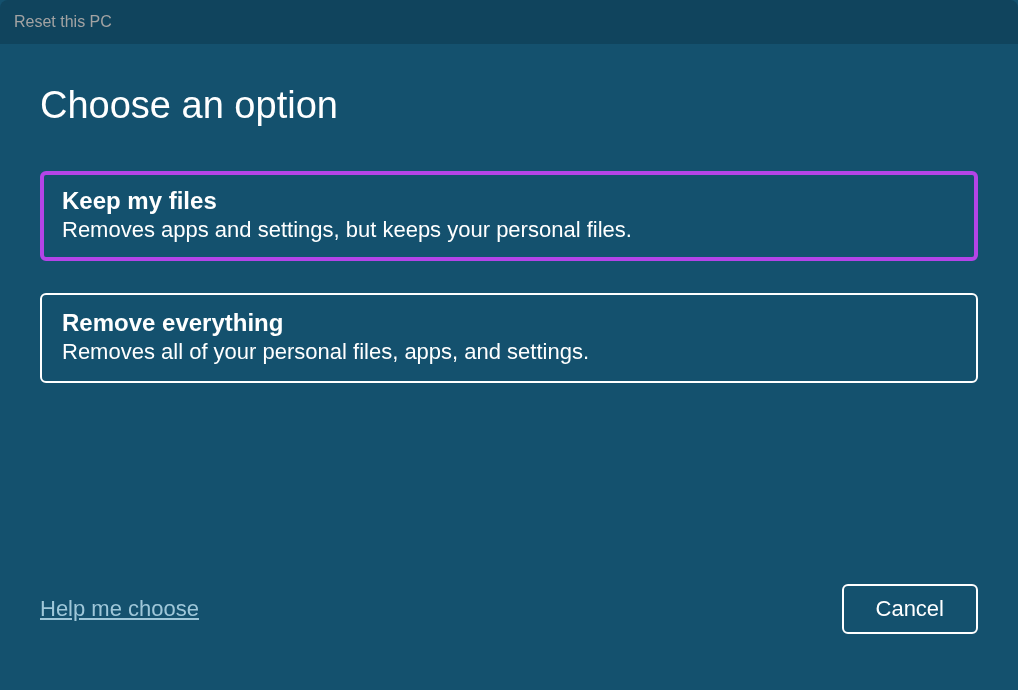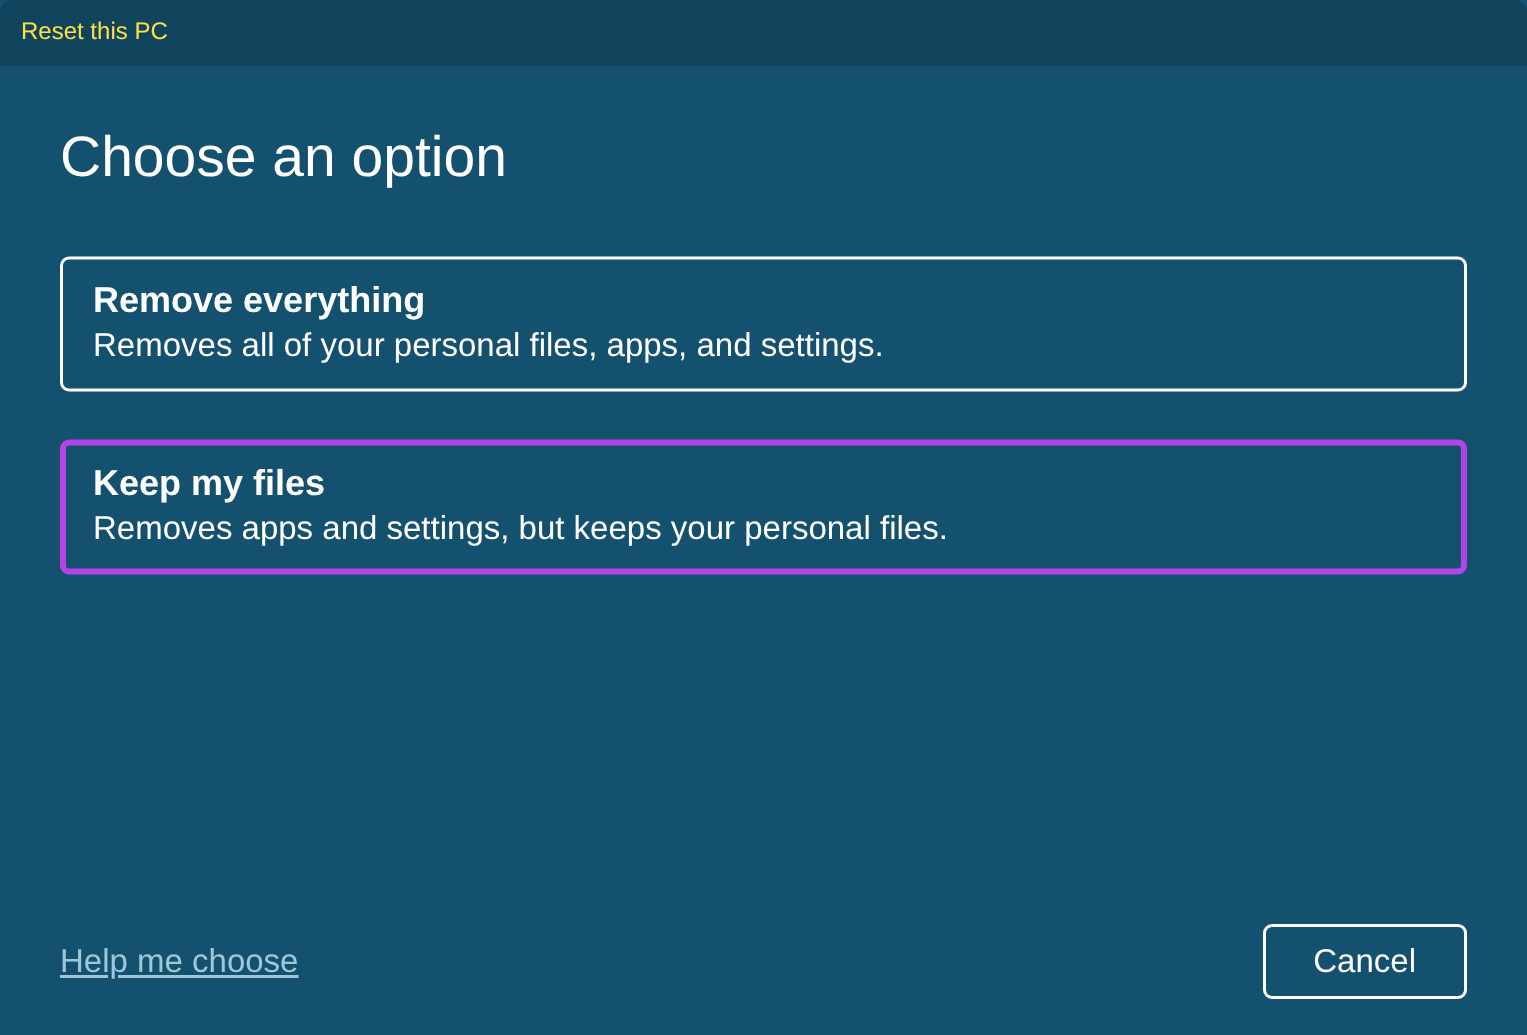--- a/index.html
+++ b/index.html
@@ -20,21 +20,21 @@
     }
     
     .title-bar {
       height: 44px;
       background: #10445d;
       display: flex;
       align-items: center;
       padding: 11px 14px;
       font-size: 16px;
       font-weight: 400;
-      color: #fde047;
+      color: #a3a3a3;
       border-top-left-radius: 8px;
       border-top-right-radius: 8px;
     }
     
     .content {
       flex: 1;
       padding: 40px 40px 30px 40px;
       display: flex;
       flex-direction: column;
     }
@@ -74,21 +74,21 @@
     .option-desc {
       font-size: 22px;
       font-weight: 400;
       color: #ffffff;
     }
     
     .footer {
       display: flex;
       align-items: center;
       justify-content: space-between;
-      padding: 0 40px 24px 40px;
+      padding: 0 40px 56px 40px;
     }
     
     .help-link {
       font-size: 22px;
       font-weight: 400;
       color: #9fc7d9;
       text-decoration: underline;
       cursor: pointer;
     }
     
@@ -109,28 +109,28 @@
 <body>
 
 <div class="title-bar">
   <span>Reset this PC</span>
 </div>
 
 <div class="content">
   <h1 class="heading">Choose an option</h1>
 
   <div class="options">
+    <div class="option highlighted">
+      <div class="option-title">Keep my files</div>
+      <div class="option-desc">Removes apps and settings, but keeps your personal files.</div>
+    </div>
+
     <div class="option">
       <div class="option-title">Remove everything</div>
       <div class="option-desc">Removes all of your personal files, apps, and settings.</div>
-    </div>
-
-    <div class="option highlighted">
-      <div class="option-title">Keep my files</div>
-      <div class="option-desc">Removes apps and settings, but keeps your personal files.</div>
     </div>
   </div>
 </div>
 
 <div class="footer">
   <a class="help-link">Help me choose</a>
   <button class="cancel-button">Cancel</button>
 </div>
 
 </body></html>

